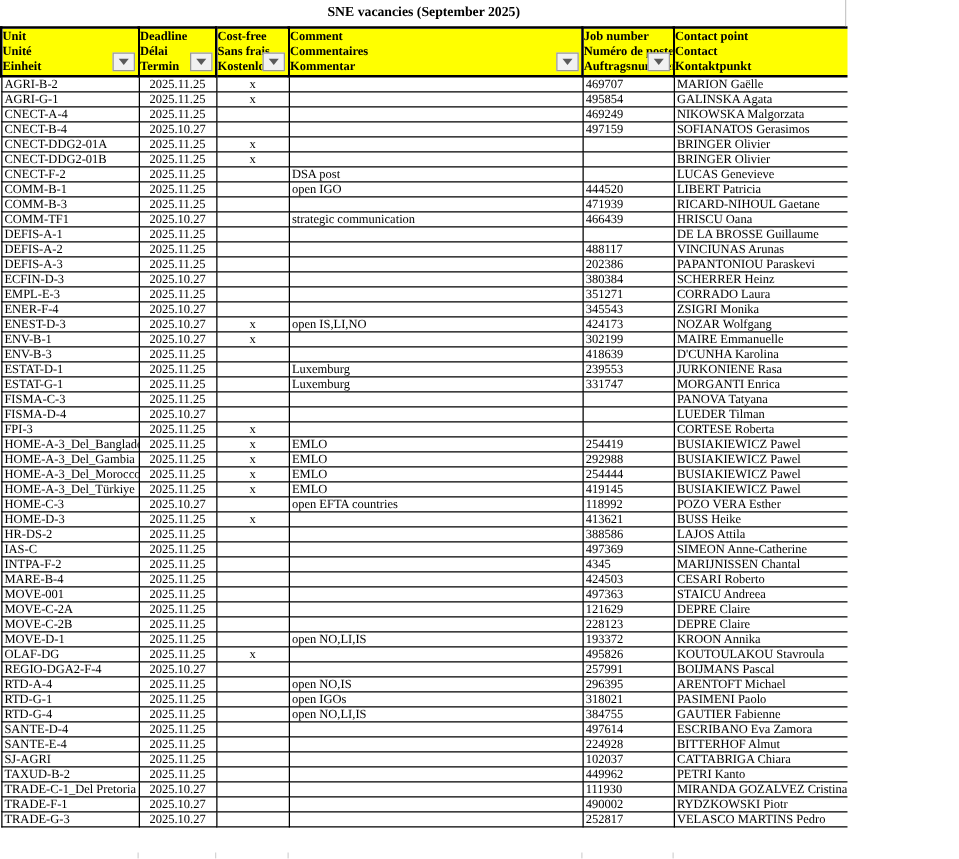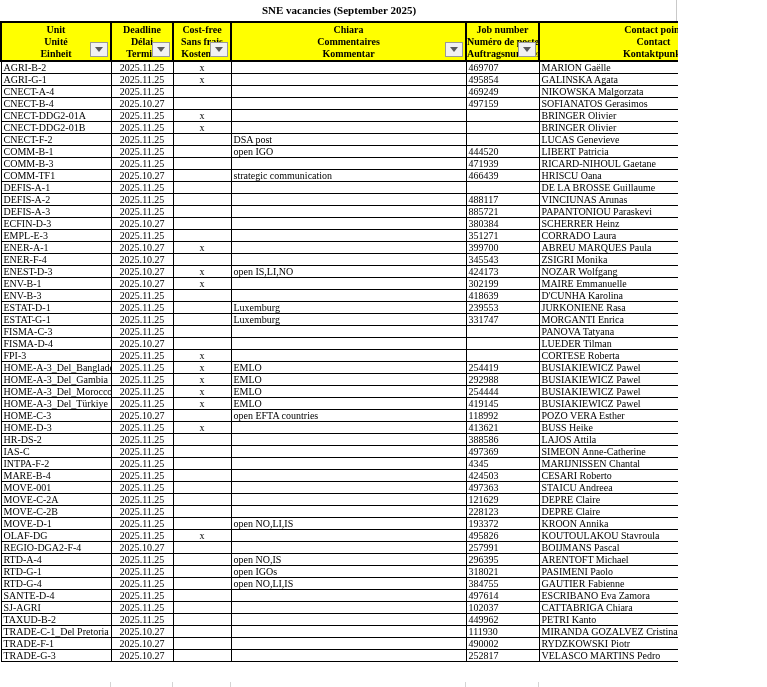--- a/index.html
+++ b/index.html
@@ -39,21 +39,21 @@
   col.c-contact    { width: 229px; }
 
   th.hdr {
     background: #ffff00;
     border: 2px solid #000;
     padding: 1px 0 0 0;
     height: 38px;
     font-size: 10px;
     font-weight: bold;
     line-height: 12px;
-    text-align: center;
+    text-align: left;
     vertical-align: top;
     position: relative;
     overflow: hidden;
     white-space: nowrap;
     margin-left: 13px;
   }
   .hdr-line { height: 12px; line-height: 12px; }
 
   .filter-btn {
     position: absolute;
@@ -131,21 +131,21 @@
           </th>
           <th class="hdr col-cost_free">
             <div class="hdr-line">Cost-free</div>
             <div class="hdr-line">Sans frais</div>
             <div class="hdr-line">Kostenlos</div>
             <div class="filter-btn">
               <span class="tri"></span>
             </div>
           </th>
           <th class="hdr col-comment">
-            <div class="hdr-line">Chiara</div>
+            <div class="hdr-line">Comment</div>
             <div class="hdr-line">Commentaires</div>
             <div class="hdr-line">Kommentar</div>
             <div class="filter-btn">
               <span class="tri"></span>
             </div>
           </th>
           <th class="hdr col-job_number">
             <div class="hdr-line">Job number</div>
             <div class="hdr-line">Numéro de poste</div>
             <div class="hdr-line">Auftragsnummer</div>
@@ -258,46 +258,38 @@
           <td class="cell col-cost_free"></td>
           <td class="cell col-comment"></td>
           <td class="cell col-job_number">488117</td>
           <td class="cell col-contact">VINCIUNAS Arunas</td>
         </tr>
         <tr>
           <td class="cell col-unit">DEFIS-A-3</td>
           <td class="cell col-deadline">2025.11.25</td>
           <td class="cell col-cost_free"></td>
           <td class="cell col-comment"></td>
-          <td class="cell col-job_number">885721</td>
+          <td class="cell col-job_number">202386</td>
           <td class="cell col-contact">PAPANTONIOU Paraskevi</td>
         </tr>
         <tr>
           <td class="cell col-unit">ECFIN-D-3</td>
           <td class="cell col-deadline">2025.10.27</td>
           <td class="cell col-cost_free"></td>
           <td class="cell col-comment"></td>
           <td class="cell col-job_number">380384</td>
           <td class="cell col-contact">SCHERRER Heinz</td>
         </tr>
         <tr>
           <td class="cell col-unit">EMPL-E-3</td>
           <td class="cell col-deadline">2025.11.25</td>
           <td class="cell col-cost_free"></td>
           <td class="cell col-comment"></td>
           <td class="cell col-job_number">351271</td>
           <td class="cell col-contact">CORRADO Laura</td>
-        </tr>
-        <tr>
-          <td class="cell col-unit">ENER-A-1</td>
-          <td class="cell col-deadline">2025.10.27</td>
-          <td class="cell col-cost_free">x</td>
-          <td class="cell col-comment"></td>
-          <td class="cell col-job_number">399700</td>
-          <td class="cell col-contact">ABREU MARQUES Paula</td>
         </tr>
         <tr>
           <td class="cell col-unit">ENER-F-4</td>
           <td class="cell col-deadline">2025.10.27</td>
           <td class="cell col-cost_free"></td>
           <td class="cell col-comment"></td>
           <td class="cell col-job_number">345543</td>
           <td class="cell col-contact">ZSIGRI Monika</td>
         </tr>
         <tr>
@@ -516,20 +508,28 @@
           <td class="cell col-job_number">384755</td>
           <td class="cell col-contact">GAUTIER Fabienne</td>
         </tr>
         <tr>
           <td class="cell col-unit">SANTE-D-4</td>
           <td class="cell col-deadline">2025.11.25</td>
           <td class="cell col-cost_free"></td>
           <td class="cell col-comment"></td>
           <td class="cell col-job_number">497614</td>
           <td class="cell col-contact">ESCRIBANO Eva Zamora</td>
+        </tr>
+        <tr>
+          <td class="cell col-unit">SANTE-E-4</td>
+          <td class="cell col-deadline">2025.11.25</td>
+          <td class="cell col-cost_free"></td>
+          <td class="cell col-comment"></td>
+          <td class="cell col-job_number">224928</td>
+          <td class="cell col-contact">BITTERHOF Almut</td>
         </tr>
         <tr>
           <td class="cell col-unit">SJ-AGRI</td>
           <td class="cell col-deadline">2025.11.25</td>
           <td class="cell col-cost_free"></td>
           <td class="cell col-comment"></td>
           <td class="cell col-job_number">102037</td>
           <td class="cell col-contact">CATTABRIGA Chiara</td>
         </tr>
         <tr>

